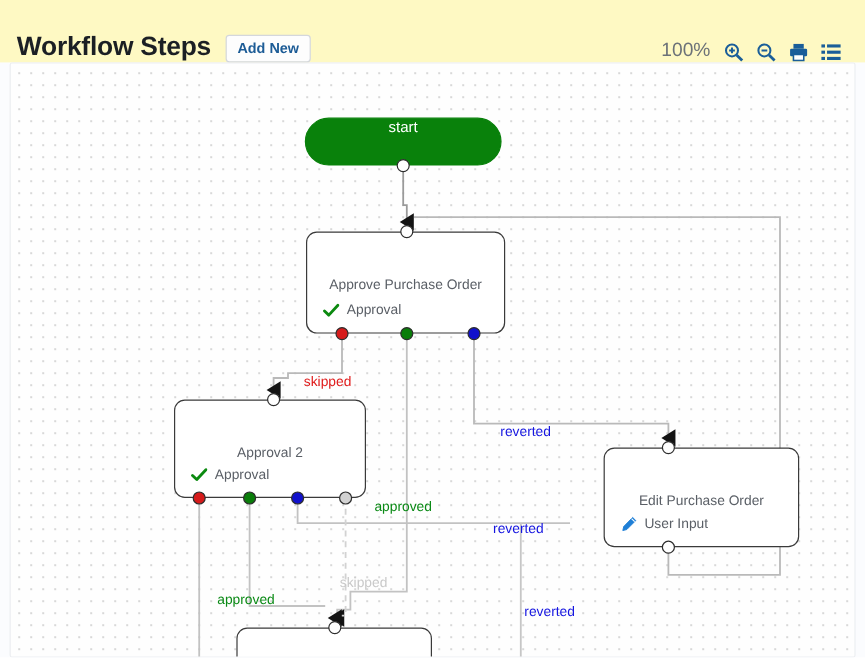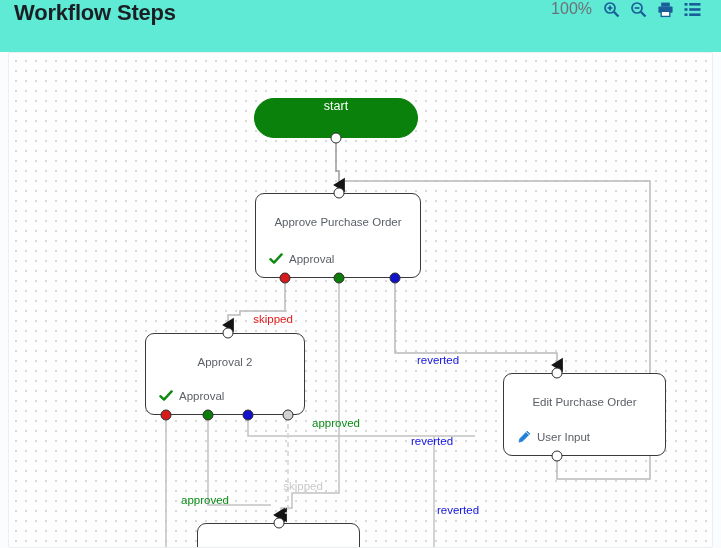--- a/index.html
+++ b/index.html
@@ -17,23 +17,23 @@
     width: 721px;
     height: 548px;
     background: #fbfcfe;
   }
 
   
   #header {
     position: absolute;
     left: 0; top: 0;
     width: 721px; height: 52px;
-    background: #5eead4;
+    background: #fef9c3;
     display: flex;
-    align-items: flex-start;
+    align-items: flex-end;
     padding: 0 14px 0 14px;
   }
   #page-title {
     font-size: 22px;
     font-weight: bold;
     color: #1b1f24;
     letter-spacing: -0.2px;
     white-space: nowrap;
   }
   #add-new-btn {
@@ -95,21 +95,21 @@
   
   .node {
     position: absolute;
     background: #ffffff;
     border: 1.6px solid #3a3a3a;
     border-radius: 9px;
   }
   .node-title {
     position: absolute;
     left: 0; right: 0;
-    top: 22px;
+    top: 38px;
     text-align: center;
     font-size: 11.5px;
     color: #5a5f66;
   }
   .node-type {
     position: absolute;
     left: 13px;
     bottom: 11px;
     display: flex;
     align-items: center;
@@ -159,20 +159,21 @@
   .lbl-green { color: #0b8a16; }
   .lbl-grey  { color: #c9c9c9; }
 </style>
 </head>
 <body>
 
 <div id="app">
 
   <div id="header">
     <div id="page-title">Workflow Steps</div>
+    <button id="add-new-btn">Add New</button>
     <div id="header-spacer"></div>
     <div id="header-tools">
       <div id="zoom-level">100%</div>
 
       <span class="tool-icon">
         <svg viewBox="0 0 17 17" fill="none" stroke="#1a5e99" stroke-width="1.7">
           <circle cx="7" cy="7" r="5"></circle>
           <line x1="10.8" y1="10.8" x2="15.5" y2="15.5" stroke-width="2.3"></line>
           <line x1="4.6" y1="7" x2="9.4" y2="7"></line>
           <line x1="7" y1="4.6" x2="7" y2="9.4"></line>

